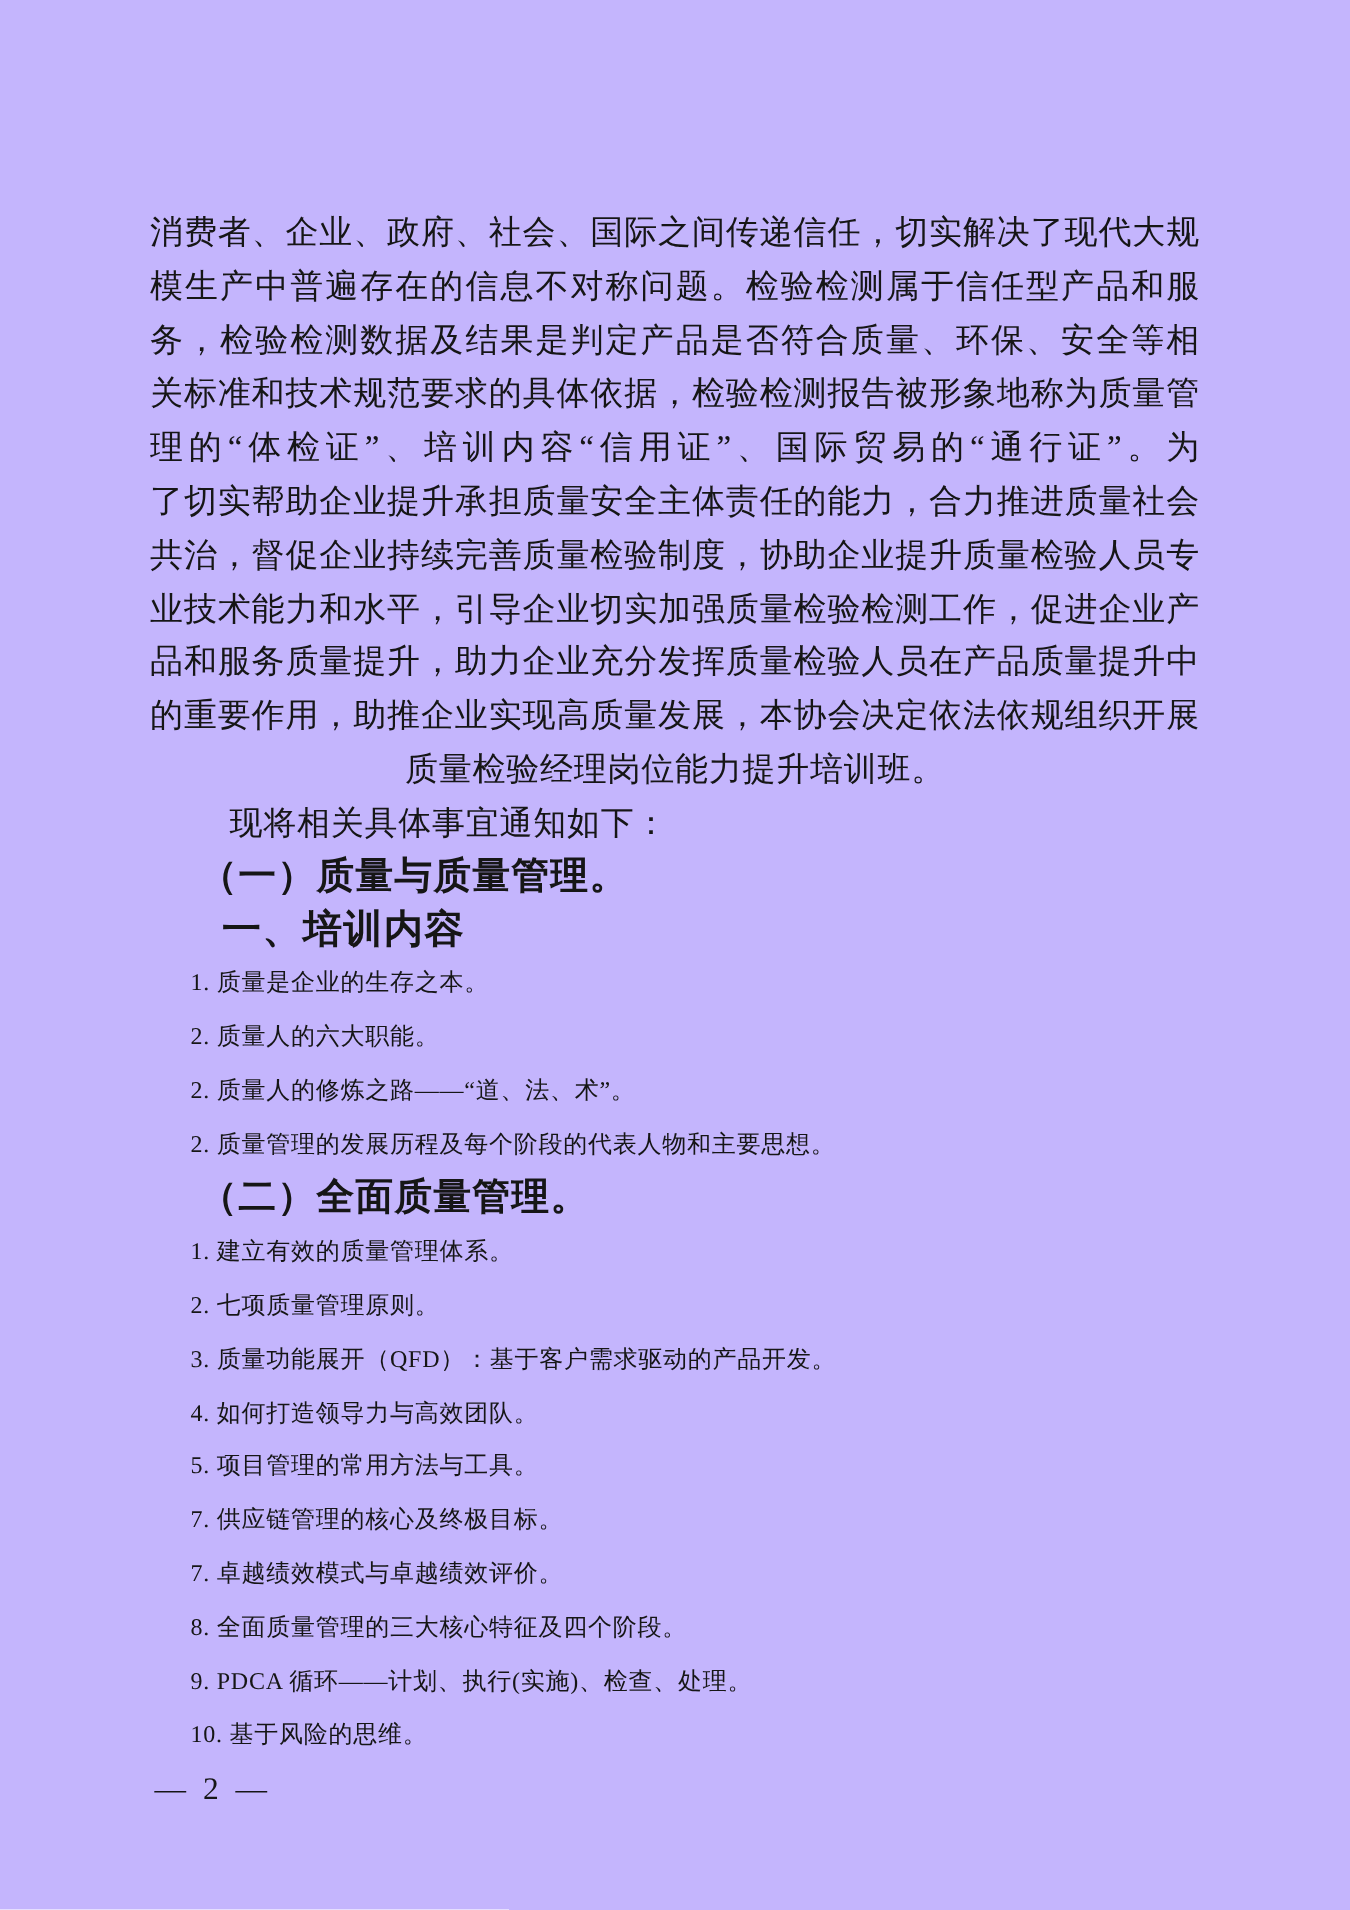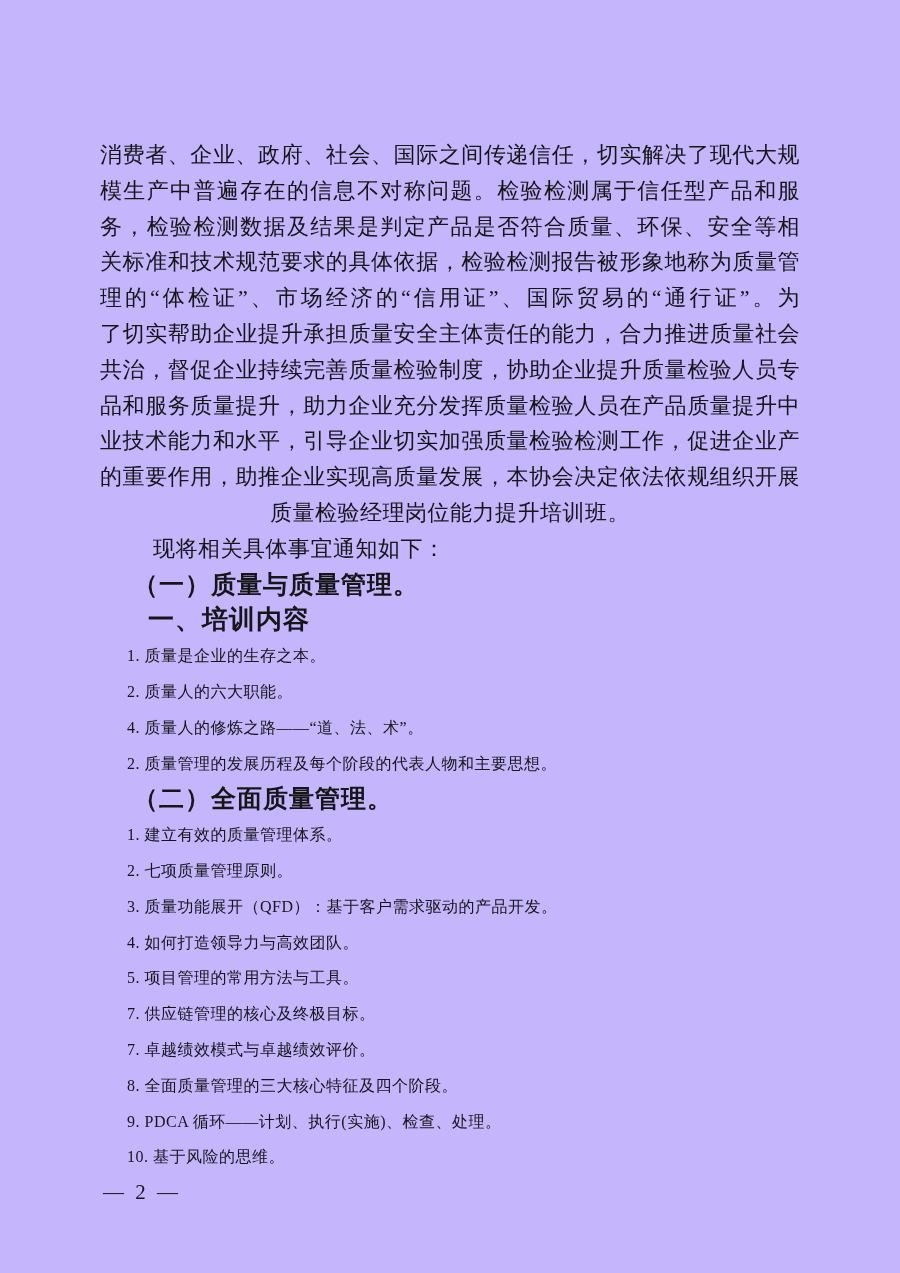--- a/index.html
+++ b/index.html
@@ -71,36 +71,36 @@
 </head>
 <body>
 
 <div class="page">
   <div class="content">
 
     <div class="ln jf">消费者、企业、政府、社会、国际之间传递信任，切实解决了现代大规</div>
     <div class="ln jf">模生产中普遍存在的信息不对称问题。检验检测属于信任型产品和服</div>
     <div class="ln jf">务，检验检测数据及结果是判定产品是否符合质量、环保、安全等相</div>
     <div class="ln jf">关标准和技术规范要求的具体依据，检验检测报告被形象地称为质量管</div>
-    <div class="ln jf">理的“体检证”、市场经济的“信用证”、国际贸易的“通行证”。为</div>
+    <div class="ln jf">理的“体检证”、培训内容“信用证”、国际贸易的“通行证”。为</div>
     <div class="ln jf">了切实帮助企业提升承担质量安全主体责任的能力，合力推进质量社会</div>
     <div class="ln jf">共治，督促企业持续完善质量检验制度，协助企业提升质量检验人员专</div>
+    <div class="ln jf">业技术能力和水平，引导企业切实加强质量检验检测工作，促进企业产</div>
     <div class="ln jf">品和服务质量提升，助力企业充分发挥质量检验人员在产品质量提升中</div>
-    <div class="ln jf">业技术能力和水平，引导企业切实加强质量检验检测工作，促进企业产</div>
     <div class="ln jf">的重要作用，助推企业实现高质量发展，本协会决定依法依规组织开展</div>
     <div class="ln p-last">质量检验经理岗位能力提升培训班。</div>
 
     <div class="ln notice">现将相关具体事宜通知如下：</div>
 
     <div class="ln h-kai">（一）质量与质量管理。</div>
 
     <div class="ln h-hei">一、培训内容</div>
     <div class="ln item">1. 质量是企业的生存之本。</div>
     <div class="ln item">2. 质量人的六大职能。</div>
-    <div class="ln item">4. 质量人的修炼之路——“道、法、术”。</div>
+    <div class="ln item">2. 质量人的修炼之路——“道、法、术”。</div>
     <div class="ln item">2. 质量管理的发展历程及每个阶段的代表人物和主要思想。</div>
 
     <div class="ln h-kai">（二）全面质量管理。</div>
     <div class="ln item">1. 建立有效的质量管理体系。</div>
     <div class="ln item">2. 七项质量管理原则。</div>
     <div class="ln item">3. 质量功能展开（QFD）：基于客户需求驱动的产品开发。</div>
     <div class="ln item">4. 如何打造领导力与高效团队。</div>
     <div class="ln item">5. 项目管理的常用方法与工具。</div>
     <div class="ln item">7. 供应链管理的核心及终极目标。</div>
     <div class="ln item">7. 卓越绩效模式与卓越绩效评价。</div>

